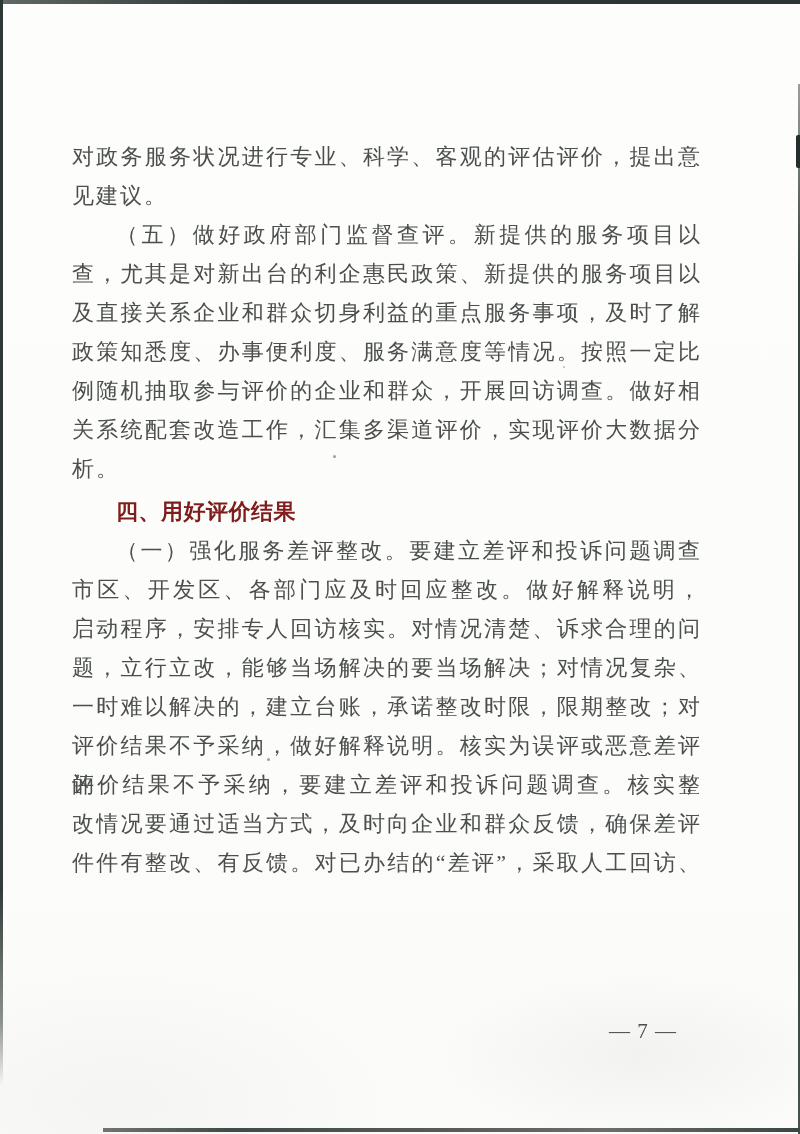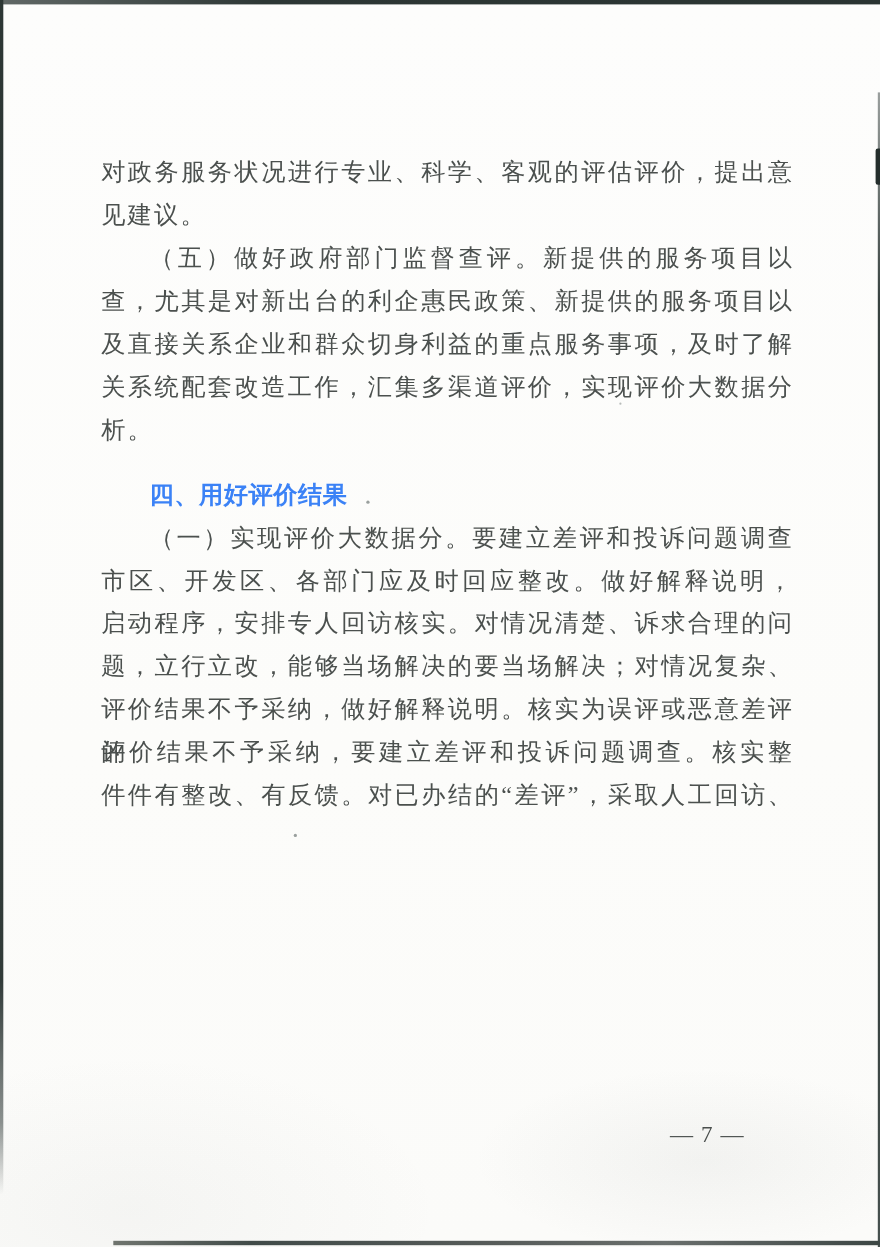--- a/index.html
+++ b/index.html
@@ -36,42 +36,42 @@
     position: absolute; top: 135px; right: 0; width: 4px; height: 33px;
     background: #242e2c; border-radius: 2px 0 0 2px;
   }
   .edge-bottom {
     position: absolute; top: 1128px; left: 103px; width: 697px; height: 4px;
     background: linear-gradient(to right, #70756f 0%, #414b49 18%, #575c5a 50%, #6a6f6d 72%, #3c4644 100%);
   }
 
   
   .textblock {
-    position: absolute; left: 92px; top: 137px; width: 630px;
+    position: absolute; left: 72px; top: 137px; width: 630px;
     color: #4b504e;
   }
   .ln {
     height: 39px; line-height: 39px;
     font-size: 22px;
     letter-spacing: 2px;
     white-space: nowrap;
   }
   .fill {
     white-space: normal;
     text-align: justify;
     text-align-last: justify;
     text-justify: inter-character;
   }
   .ind { text-indent: 44px; }
   .head {
     font-weight: 700;
-    color: #3b82f6;
+    color: #7f1d1d;
     letter-spacing: 0.5px;
     text-indent: 44px;
-    margin-top: 20px;
+    margin-top: 4px;
   }
 
   .page-number {
     position: absolute; left: 598px; top: 1012px; width: 90px;
     font-size: 21px; color: #4a4f4d; letter-spacing: 1px;
     text-align: center; line-height: 39px;
   }
 
   
   .speck { position: absolute; background: #9aa09e; border-radius: 50%; }
@@ -93,25 +93,29 @@
 <div class="speck s1"></div>
 <div class="speck s2"></div>
 <div class="speck s3"></div>
 
 <div class="textblock">
   <div class="ln fill">对政务服务状况进行专业、科学、客观的评估评价，提出意</div>
   <div class="ln">见建议。</div>
   <div class="ln fill ind">（五）做好政府部门监督查评。新提供的服务项目以</div>
   <div class="ln fill">查，尤其是对新出台的利企惠民政策、新提供的服务项目以</div>
   <div class="ln fill">及直接关系企业和群众切身利益的重点服务事项，及时了解</div>
+  <div class="ln fill">政策知悉度、办事便利度、服务满意度等情况。按照一定比</div>
+  <div class="ln fill">例随机抽取参与评价的企业和群众，开展回访调查。做好相</div>
   <div class="ln fill">关系统配套改造工作，汇集多渠道评价，实现评价大数据分</div>
   <div class="ln">析。</div>
   <div class="ln head">四、用好评价结果</div>
-  <div class="ln fill ind">（一）实现评价大数据分。要建立差评和投诉问题调查</div>
+  <div class="ln fill ind">（一）强化服务差评整改。要建立差评和投诉问题调查</div>
   <div class="ln fill">市区、开发区、各部门应及时回应整改。做好解释说明，</div>
   <div class="ln fill">启动程序，安排专人回访核实。对情况清楚、诉求合理的问</div>
   <div class="ln fill">题，立行立改，能够当场解决的要当场解决；对情况复杂、</div>
+  <div class="ln fill">一时难以解决的，建立台账，承诺整改时限，限期整改；对</div>
   <div class="ln fill">评价结果不予采纳，做好解释说明。核实为误评或恶意差评的，</div>
   <div class="ln fill">评价结果不予采纳，要建立差评和投诉问题调查。核实整</div>
+  <div class="ln fill">改情况要通过适当方式，及时向企业和群众反馈，确保差评</div>
   <div class="ln fill">件件有整改、有反馈。对已办结的“差评”，采取人工回访、</div>
 </div>
 
 <div class="page-number">— 7 —</div>
 
 </body></html>

